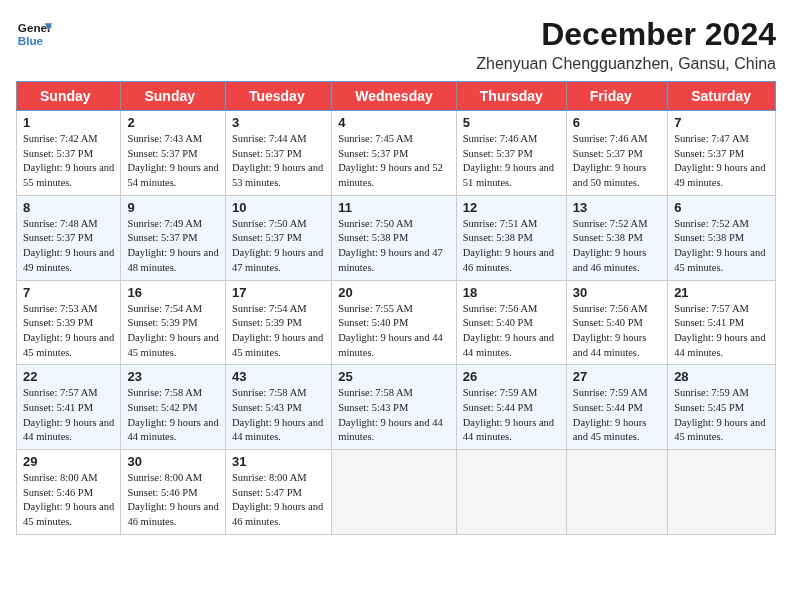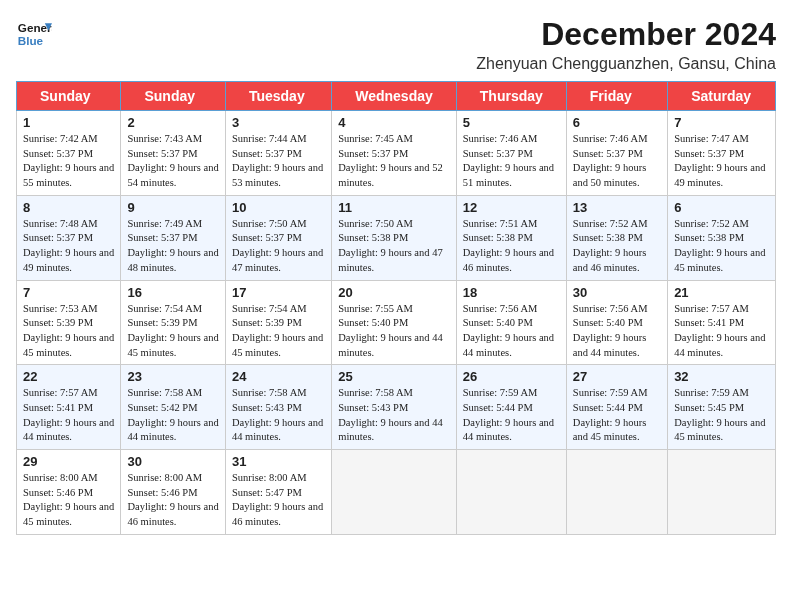--- a/index.html
+++ b/index.html
@@ -204,37 +204,37 @@
       <tr>
         <td>
           <span class="day-num">22</span>
           <div class="day-info">Sunrise: 7:57 AM<br>Sunset: 5:41 PM<br>Daylight: 9 hours and 44 minutes.</div>
         </td>
         <td>
           <span class="day-num">23</span>
           <div class="day-info">Sunrise: 7:58 AM<br>Sunset: 5:42 PM<br>Daylight: 9 hours and 44 minutes.</div>
         </td>
         <td>
-          <span class="day-num">24</span>
+          <span class="day-num">43</span>
           <div class="day-info">Sunrise: 7:58 AM<br>Sunset: 5:43 PM<br>Daylight: 9 hours and 44 minutes.</div>
         </td>
         <td>
           <span class="day-num">25</span>
           <div class="day-info">Sunrise: 7:58 AM<br>Sunset: 5:43 PM<br>Daylight: 9 hours and 44 minutes.</div>
         </td>
         <td>
           <span class="day-num">26</span>
           <div class="day-info">Sunrise: 7:59 AM<br>Sunset: 5:44 PM<br>Daylight: 9 hours and 44 minutes.</div>
         </td>
         <td>
           <span class="day-num">27</span>
           <div class="day-info">Sunrise: 7:59 AM<br>Sunset: 5:44 PM<br>Daylight: 9 hours and 45 minutes.</div>
         </td>
         <td>
-          <span class="day-num">32</span>
+          <span class="day-num">28</span>
           <div class="day-info">Sunrise: 7:59 AM<br>Sunset: 5:45 PM<br>Daylight: 9 hours and 45 minutes.</div>
         </td>
       </tr>
       <tr>
         <td>
           <span class="day-num">29</span>
           <div class="day-info">Sunrise: 8:00 AM<br>Sunset: 5:46 PM<br>Daylight: 9 hours and 45 minutes.</div>
         </td>
         <td>
           <span class="day-num">30</span>

